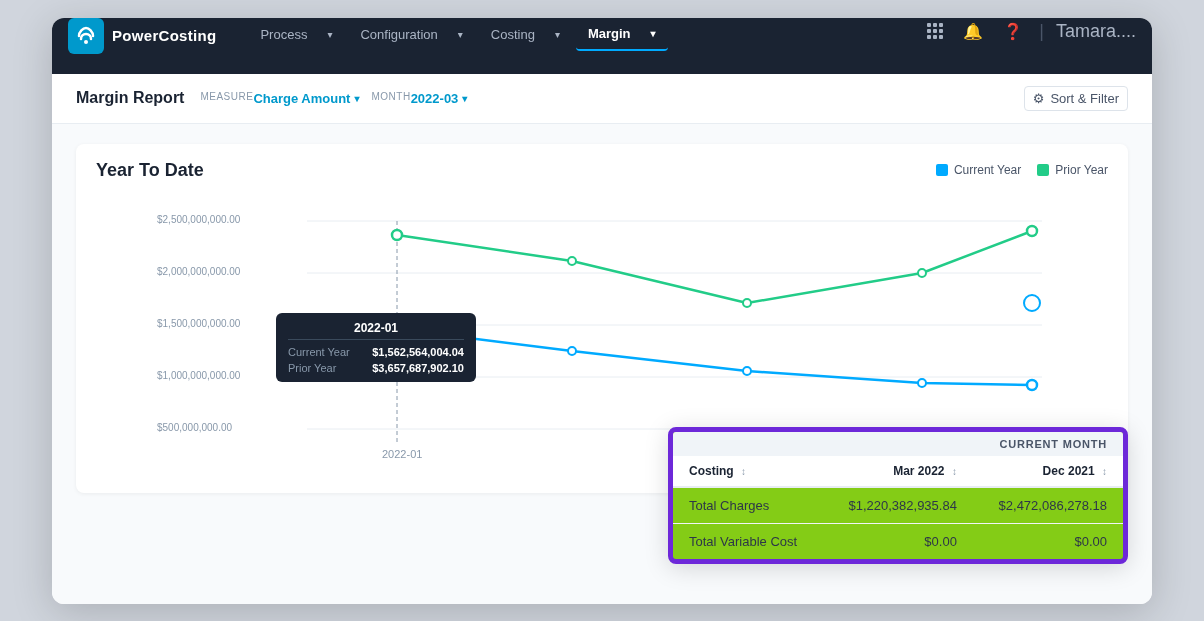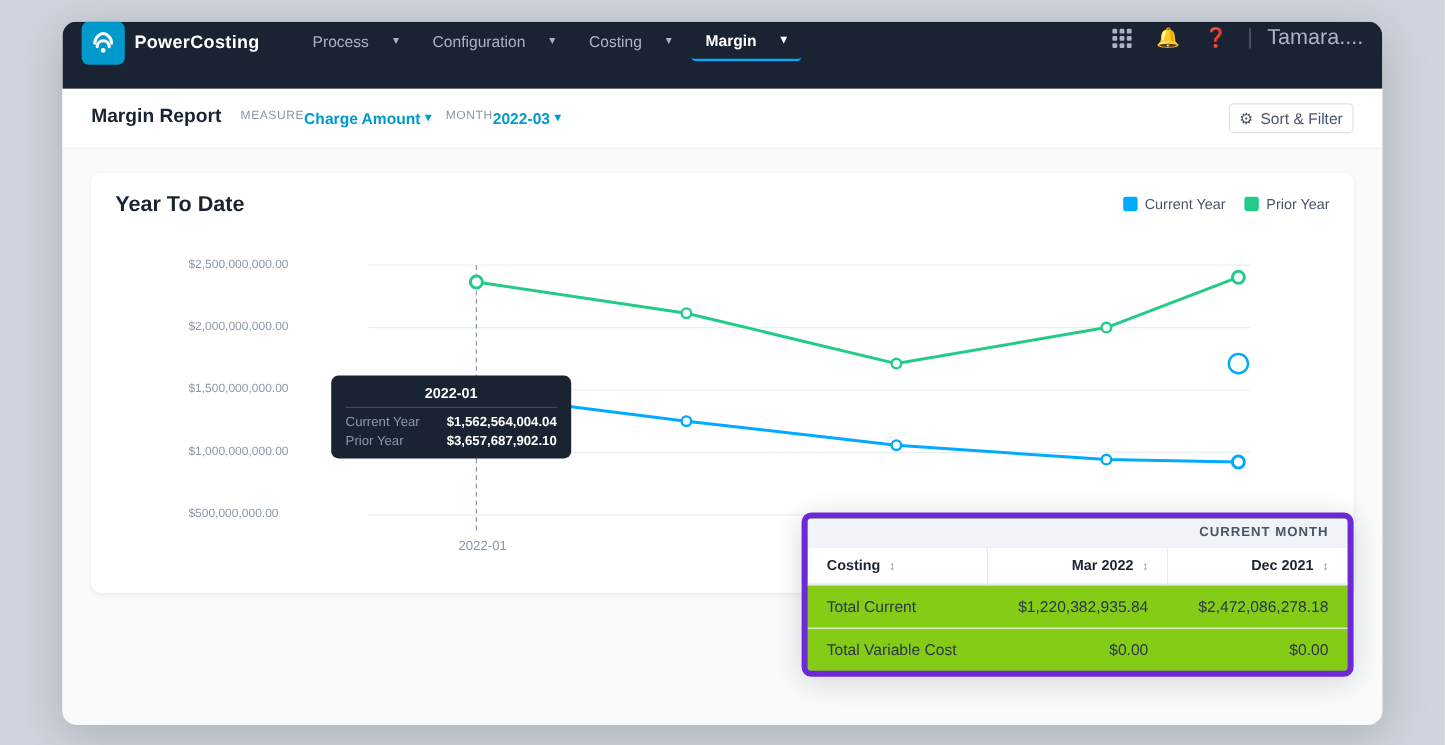--- a/index.html
+++ b/index.html
@@ -471,21 +471,21 @@
               <span class="sort-icon">↕</span>
             </th>
             <th>
               <span>Dec 2021</span>
               <span class="sort-icon">↕</span>
             </th>
           </tr>
         </thead>
         <tbody>
           <tr class="table-row">
-            <td>Total Current</td>
+            <td>Total Charges</td>
             <td>$1,220,382,935.84</td>
             <td>$2,472,086,278.18</td>
           </tr>
           <tr class="table-row">
             <td>Total Variable Cost</td>
             <td>$0.00</td>
             <td>$0.00</td>
           </tr>
         </tbody>
       </table>

